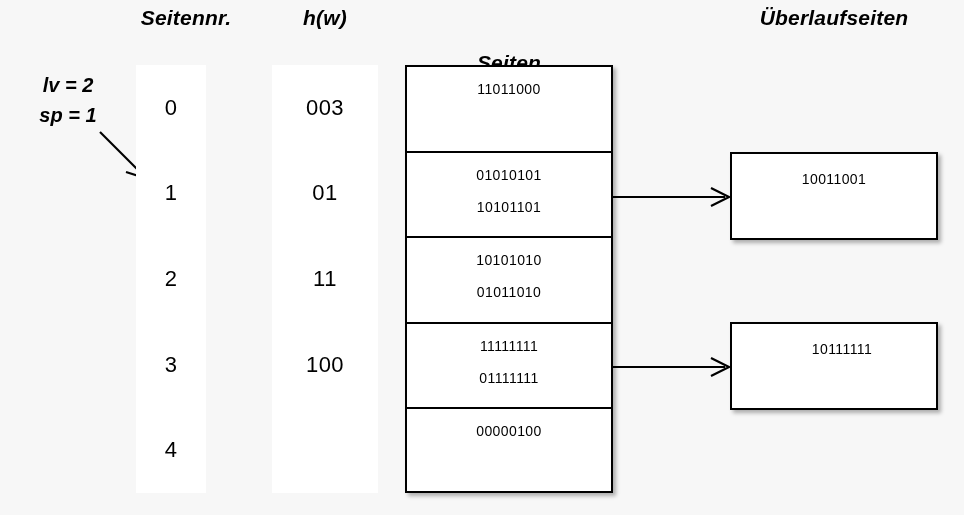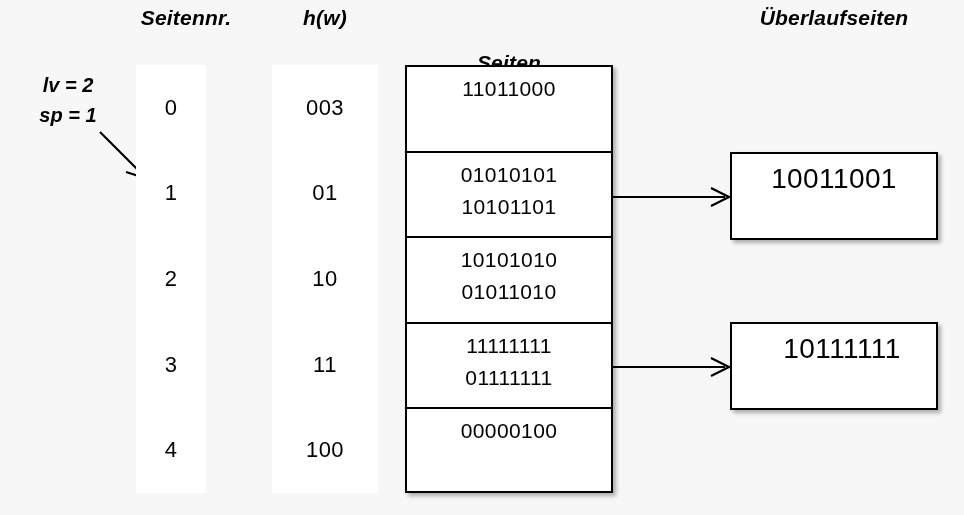--- a/index.html
+++ b/index.html
@@ -94,21 +94,21 @@
     height: 85.6px;
     box-sizing: border-box;
     border-bottom: 2px solid #000000;
     display: flex;
     flex-direction: column;
     align-items: center;
     padding-top: 6px;
   }
   .page-row:last-child { border-bottom: none; }
   .page-entry {
-    font-size: 21px;
+    font-size: 14px;
     line-height: 32px;
     letter-spacing: 0.4px;
     white-space: nowrap;
   }
 
   
   .overflow-box {
     position: absolute;
     left: 730px;
     width: 208px;
@@ -117,21 +117,21 @@
     border: 2px solid #000000;
     box-sizing: border-box;
     box-shadow: 3px 3px 4px rgba(0,0,0,0.30);
     display: flex;
     justify-content: center;
     padding-top: 10px;
   }
   #overflow-box-0 { top: 152px; }
   #overflow-box-1 { top: 322px; padding-left: 16px; }
   .overflow-entry {
-    font-size: 28px;
+    font-size: 14px;
     line-height: 30px;
     letter-spacing: 0.4px;
     white-space: nowrap;
   }
 
   
   .connector {
     position: absolute;
     left: 611px;
     width: 122px;
@@ -163,21 +163,20 @@
     <div class="strip-cell">0</div>
     <div class="strip-cell">1</div>
     <div class="strip-cell">2</div>
     <div class="strip-cell">3</div>
     <div class="strip-cell">4</div>
   </div>
 
   <div class="strip" id="strip-hw">
     <div class="strip-cell">003</div>
     <div class="strip-cell">01</div>
-    <div class="strip-cell">10</div>
     <div class="strip-cell">11</div>
     <div class="strip-cell">100</div>
   </div>
 
   <div id="pages-table">
     <div class="page-row">
       <div class="page-entry">11011000</div>
     </div>
     <div class="page-row">
       <div class="page-entry">01010101</div>

